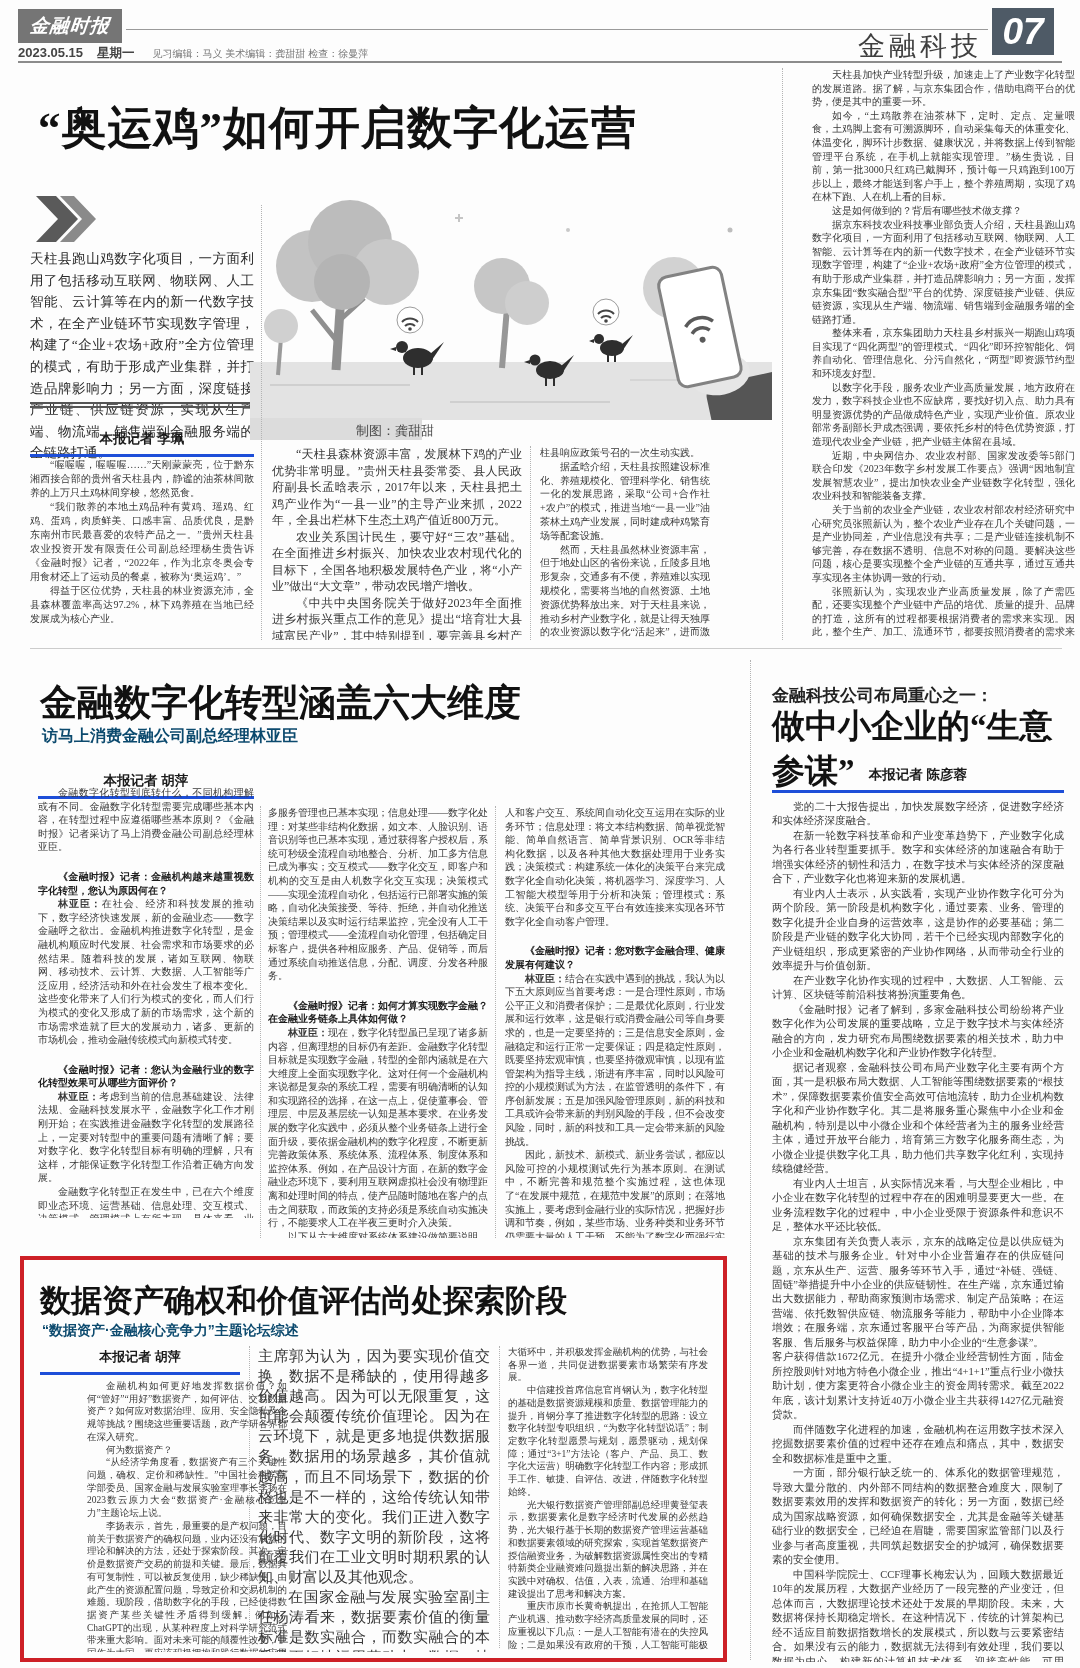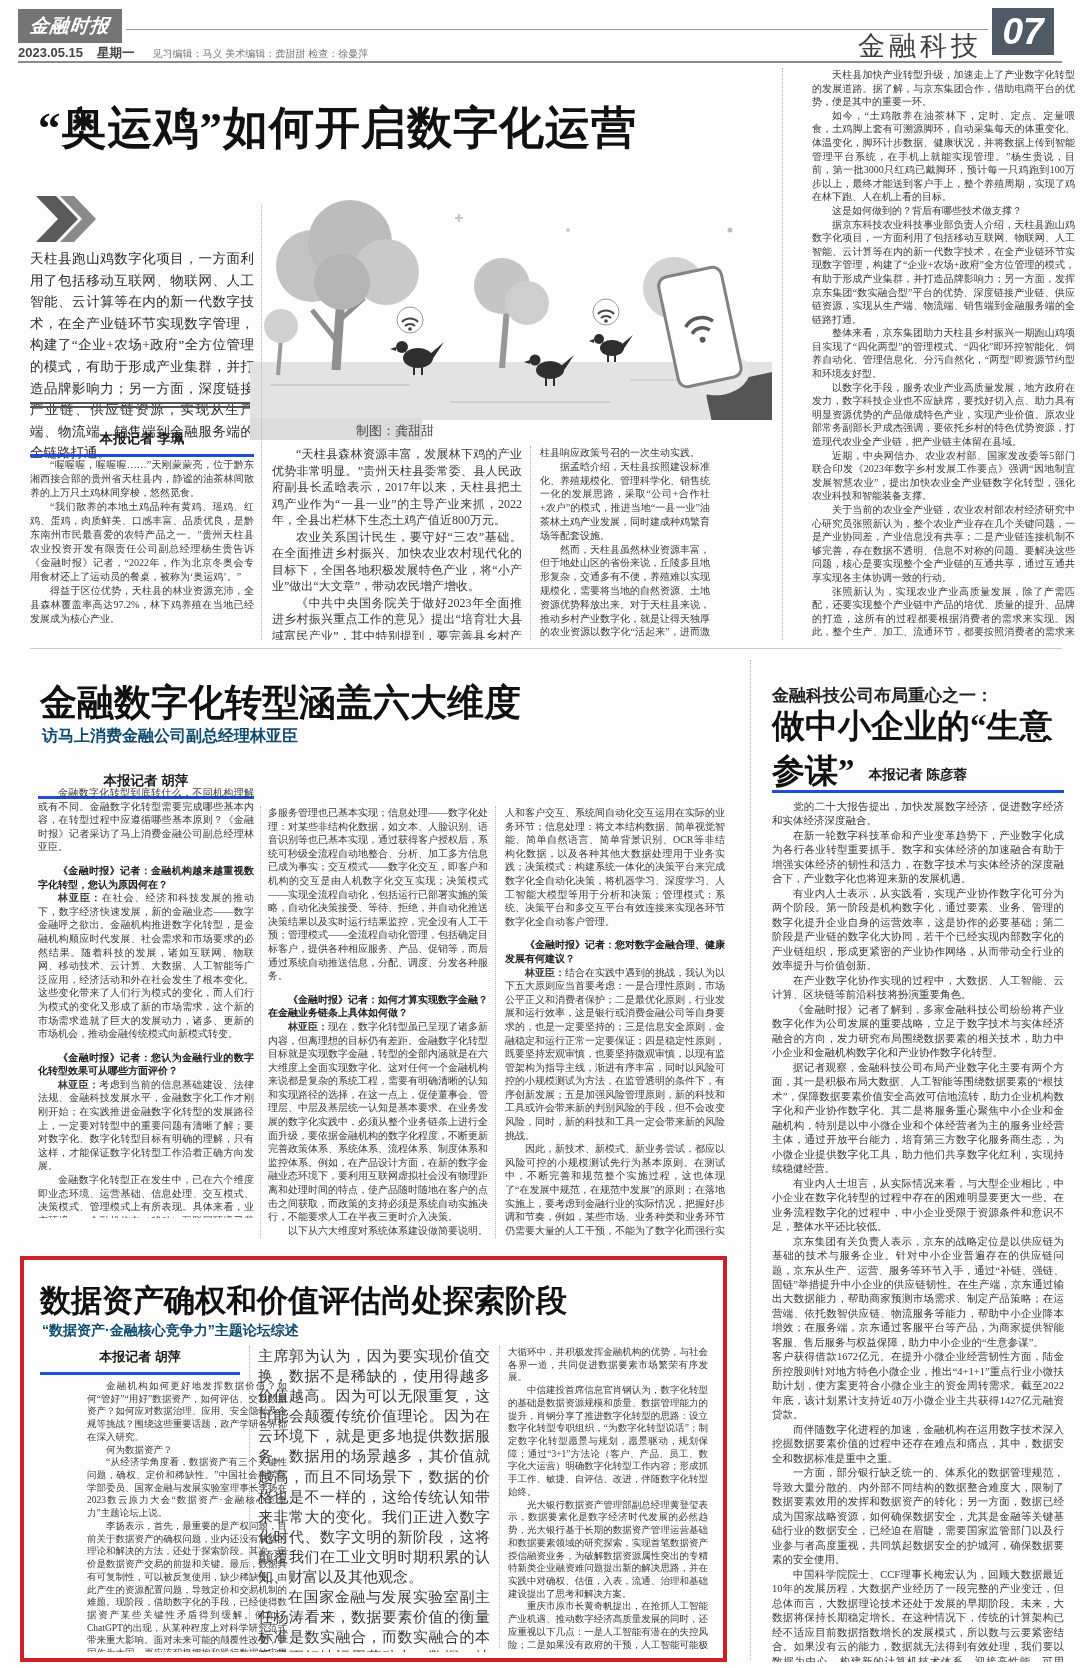--- a/index.html
+++ b/index.html
@@ -18,21 +18,21 @@
   .section-title { position:absolute; right:98px; top:28px; font-family:Liberation Mono, monospace; font-size:27px; color:#3f3f3f; letter-spacing:4px; }
   .pageno-box { position:absolute; left:992px; top:8px; width:62px; height:47px; background:#4e5a66; display:flex; align-items:center; justify-content:center; }
   .pageno { font-family:"Liberation Sans", sans-serif; font-weight:bold; font-style:italic; font-size:37px; color:#fff; }
 
   
   .hl { position:absolute; color:#111; font-weight:bold; font-family:"Liberation Serif", serif; }
   .byline { position:absolute; font-family:"Liberation Sans", sans-serif; font-weight:bold; font-size:13.5px; color:#1a1a1a; text-align:center; border-bottom:3px solid #1d4ed8; padding-bottom:6px; }
   .col { position:absolute; text-align:justify; overflow:hidden; color:#383838; }
   .col p.para { text-indent:2em; }
   .col p.para.cont { text-indent:0; }
-  .col p.para.q { font-weight:bold; color:#1d1d1d; margin-top:10px; }
+  .col p.para.q { font-weight:bold; color:#1d1d1d; margin-top:16px; }
   .col .lead { font-weight:bold; }
   .vdiv { position:absolute; width:0; border-left:1px dotted #b3b3b3; }
   .kicker { position:absolute; font-family:"Liberation Sans", sans-serif; font-weight:bold; font-size:17px; color:#222; }
   .subtitle { position:absolute; font-family:Liberation Sans, sans-serif; font-weight:bold; font-size:15px; color:#0c4a6e; }
   .double-rule { position:absolute; border-top:2px solid #555; border-bottom:2px solid #555; height:6px; }
   .caption { position:absolute; font-family:"Liberation Sans", sans-serif; font-weight:normal; font-size:13px; color:#4a4a4a;padding-left:48px; }
   .caption-band { position:absolute; background:#dcdcdc; }
   .lede { position:absolute; font-weight:normal; font-size:13.5px; line-height:1.6; text-align:justify; color:#2a2a2a; }
   .redbox { position:absolute; border:4px solid #cd2027; background:transparent; }
 </style>

